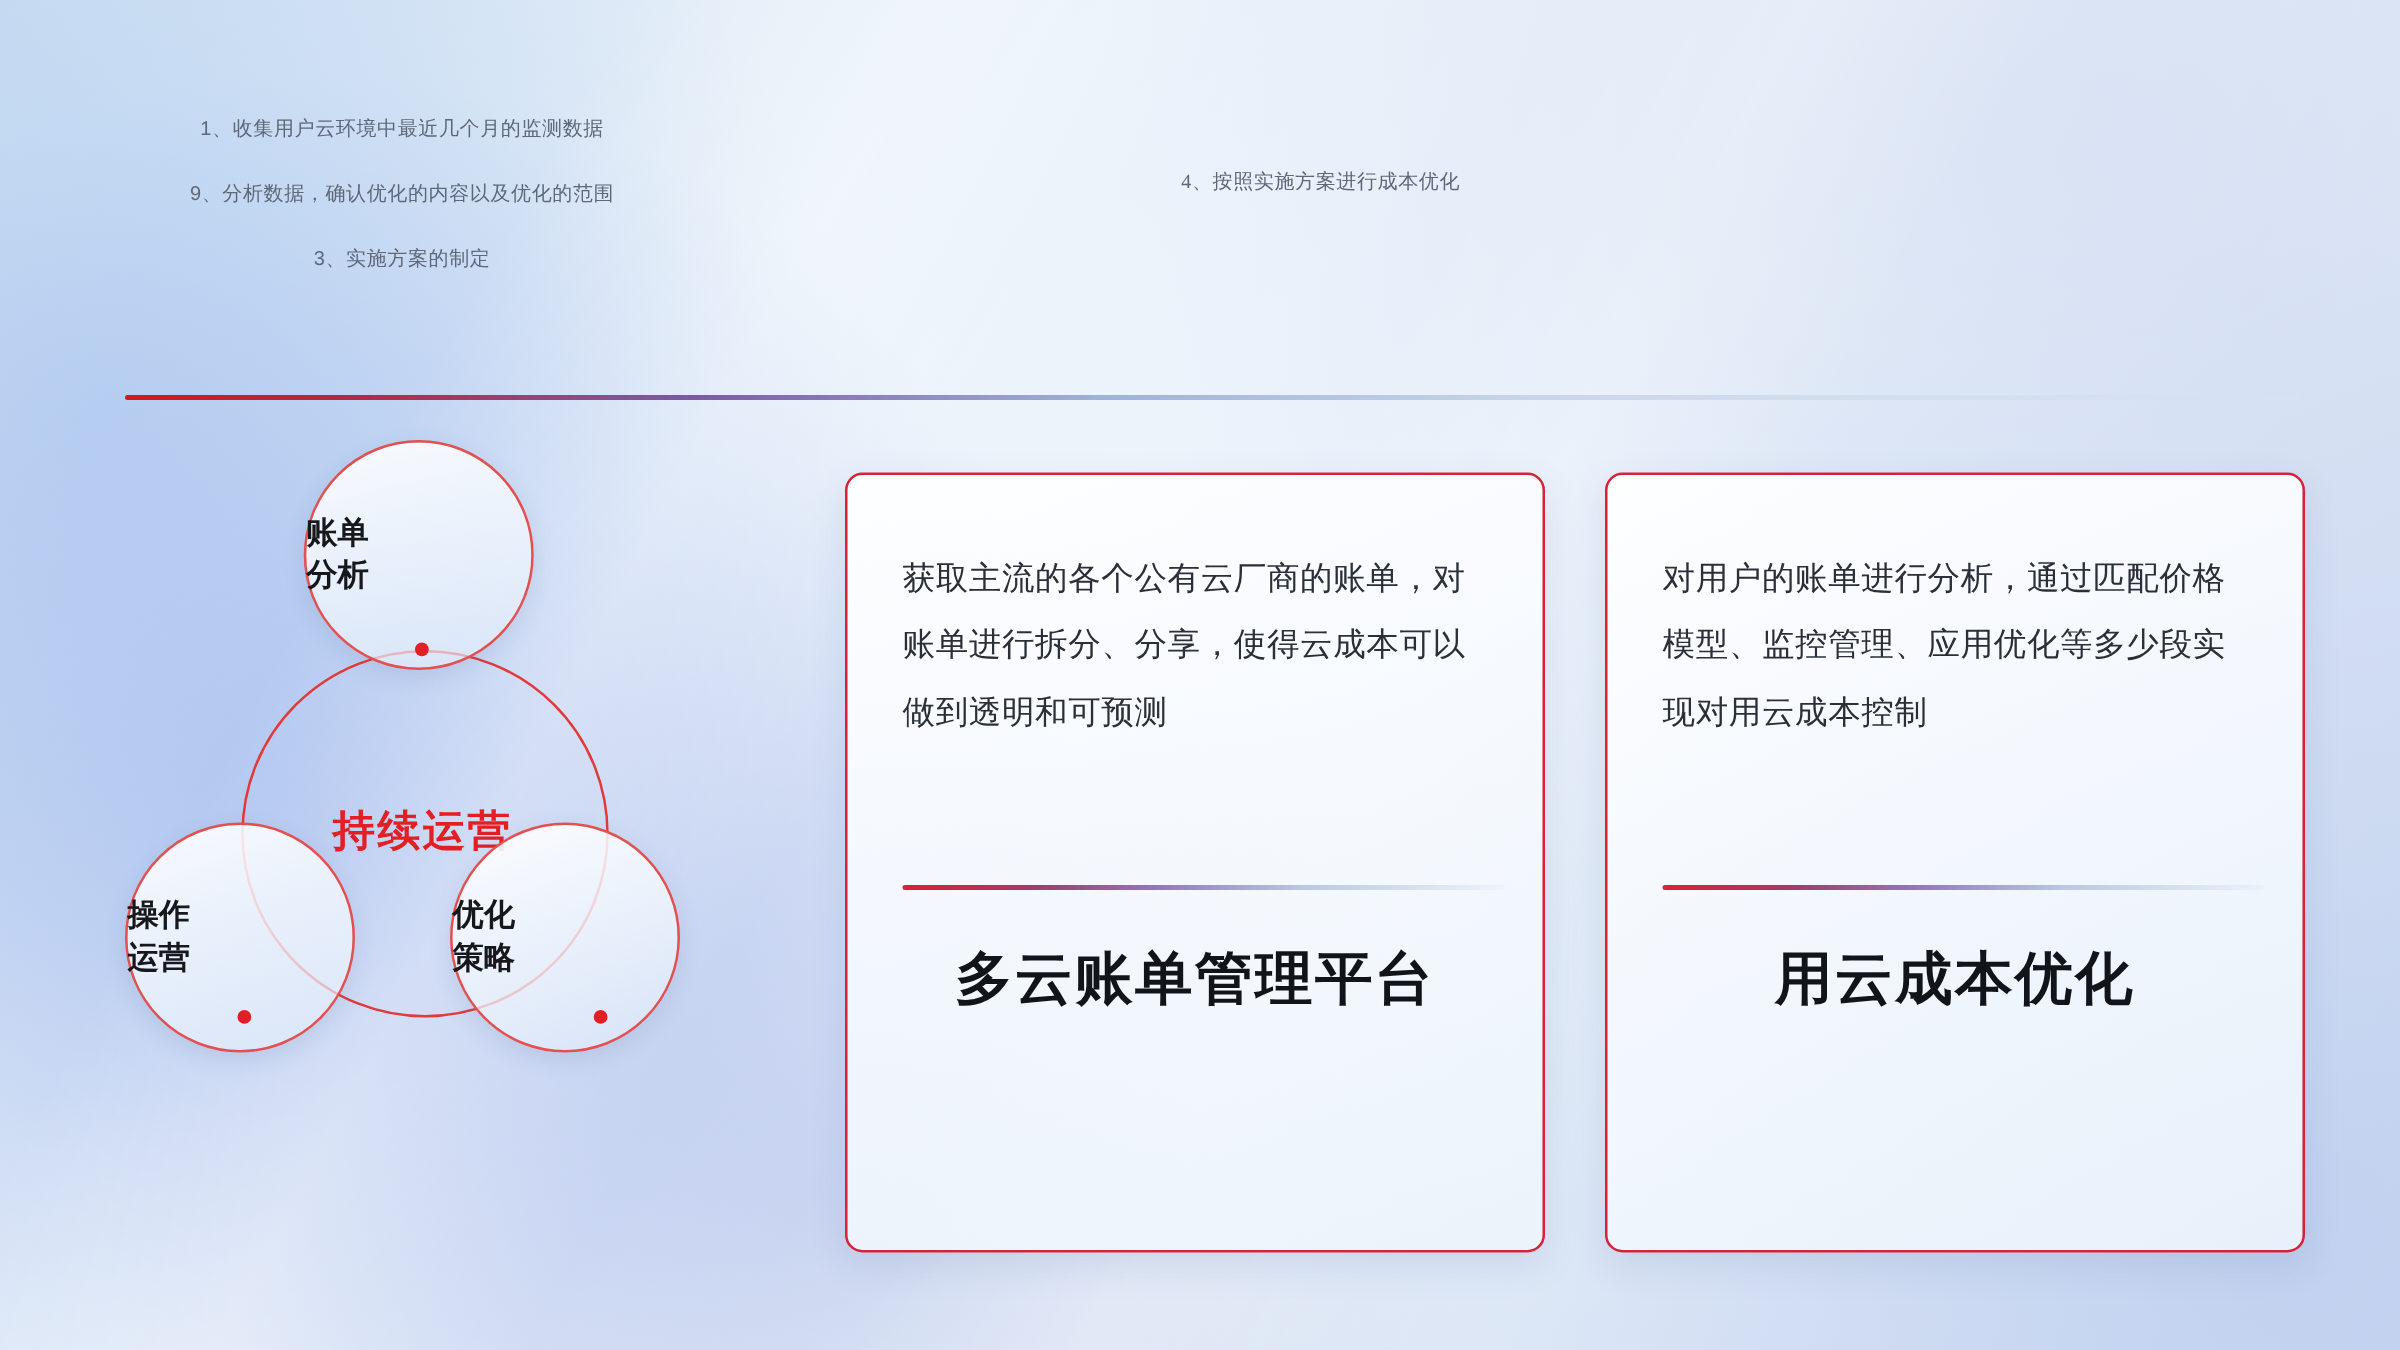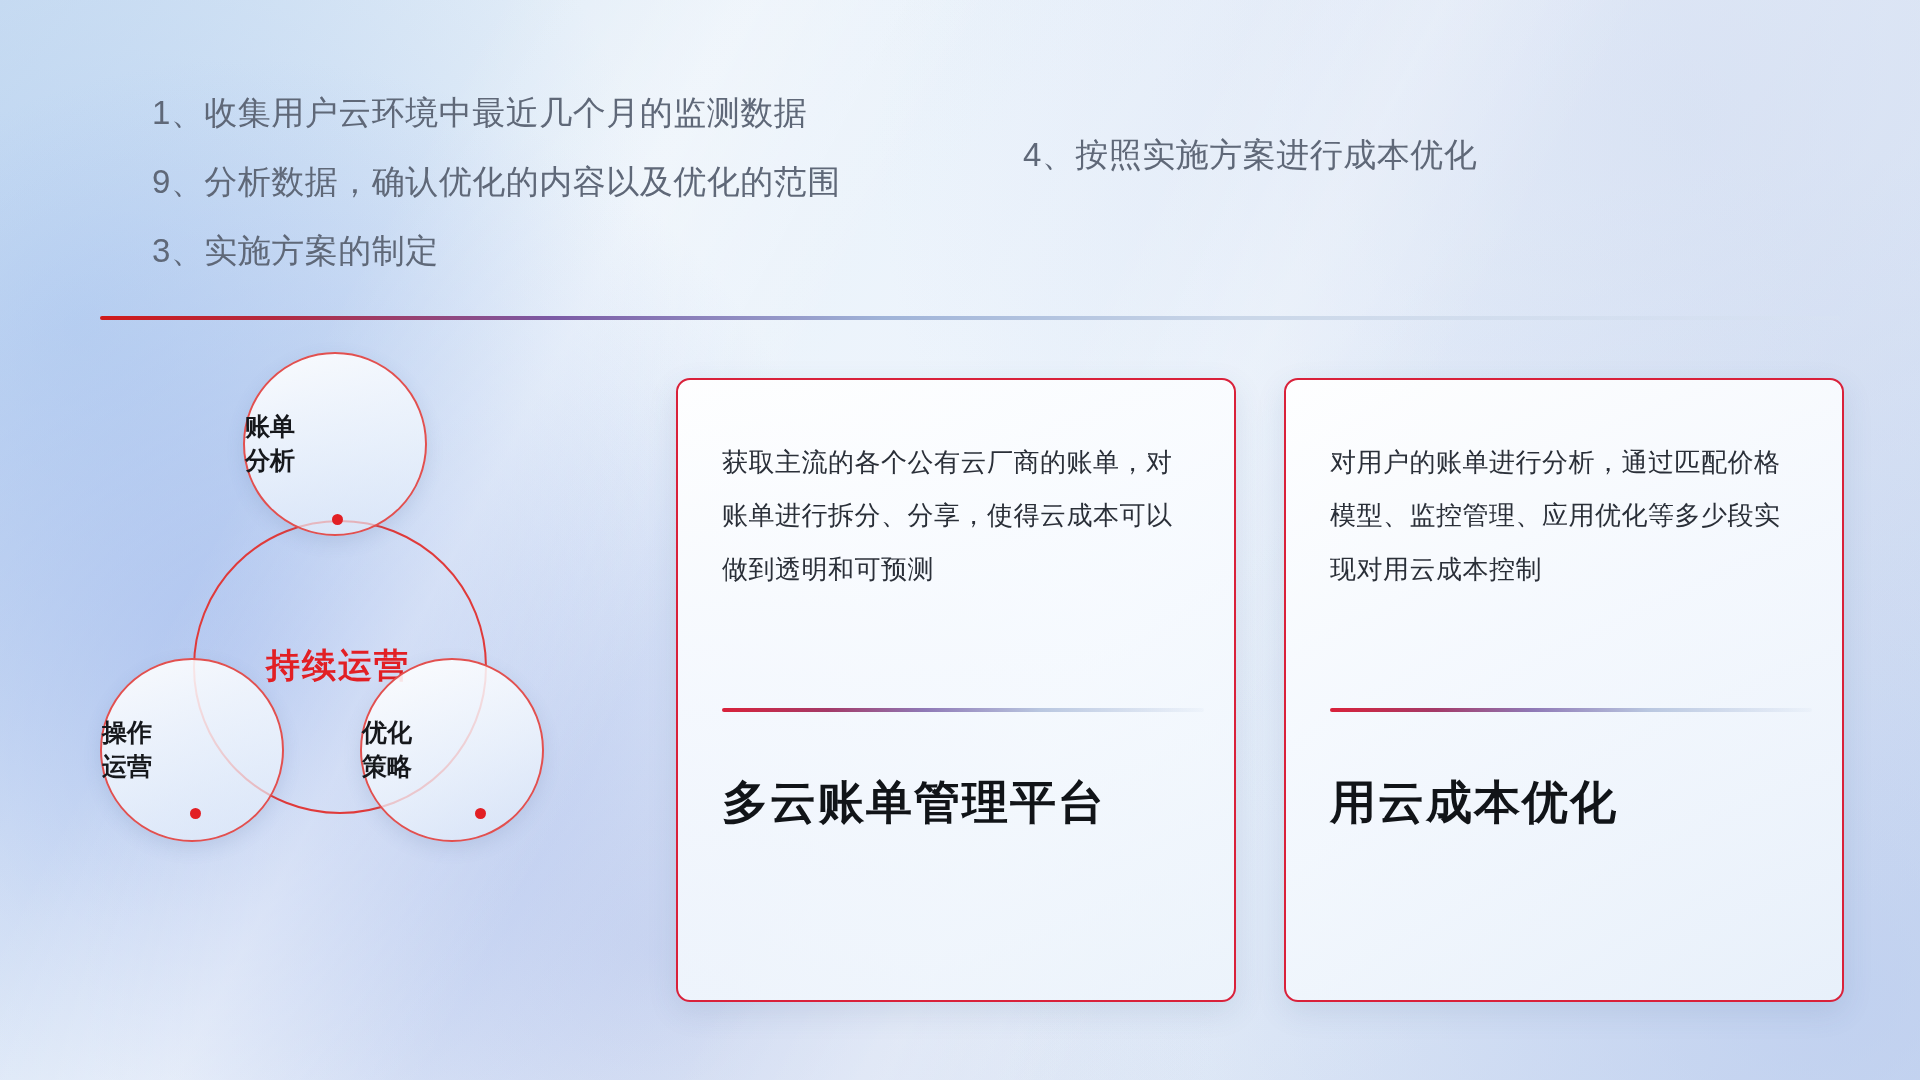--- a/index.html
+++ b/index.html
@@ -41,25 +41,26 @@
     position: absolute;
     top: 96px;
     left: 0;
     width: 100%;
     height: 190px;
   }
 
   .list-col {
     position: absolute;
     color: #5f6878;
-    font-size: 33px;
+    font-size: 16px;
     line-height: 1.0;
+    text-align: center;
   }
   .list-col.left  { left: 152px; top: 0; }
-  .list-col.right { left: 1023px; top: 42px; }
+  .list-col.right { left: 945px; top: 42px; font-family: Liberation Serif, serif; }
 
   .list-col .line {
     margin-bottom: 36px;
     white-space: nowrap;
     letter-spacing: 0.5px;
   }
 
   
   .divider {
     position: absolute;
@@ -173,24 +174,25 @@
 
   .card .rule {
     margin-top: 22px;
     width: 482px;
     height: 4px;
     border-radius: 2px;
     background: linear-gradient(90deg, #d9213a 0%, #a43a68 22%, #8f79b6 42%, #b9c7e0 66%, rgba(210,222,238,0.15) 100%);
   }
 
   .card .title {
-    margin-top: 60px;
+    margin-top: 40px;
     color: #111418;
     font-size: 46px;
     font-weight: bold;
+    text-align: center;
     letter-spacing: 2px;
   }
 </style>
 </head>
 <body>
 
 <div id="slide">
 
   <div class="top-lists">
     <div class="list-col left">

